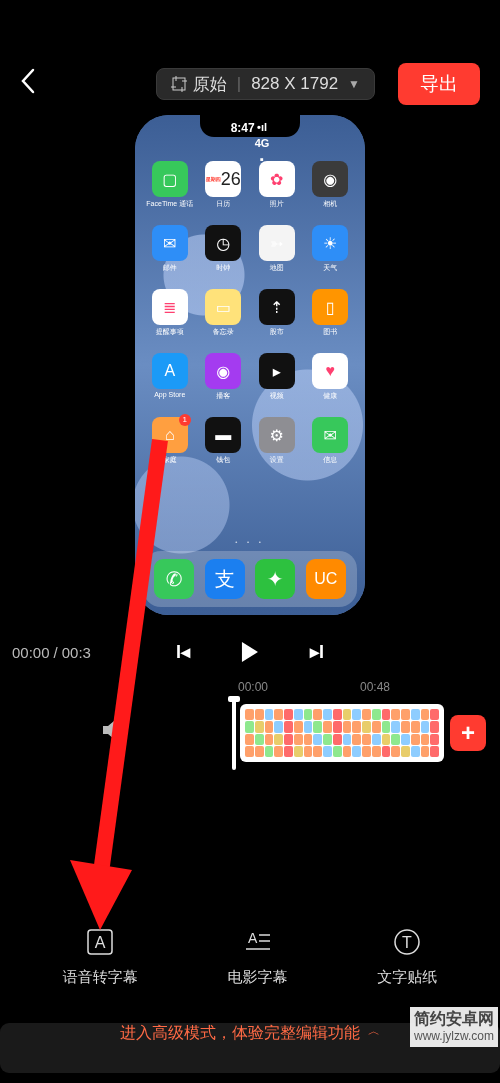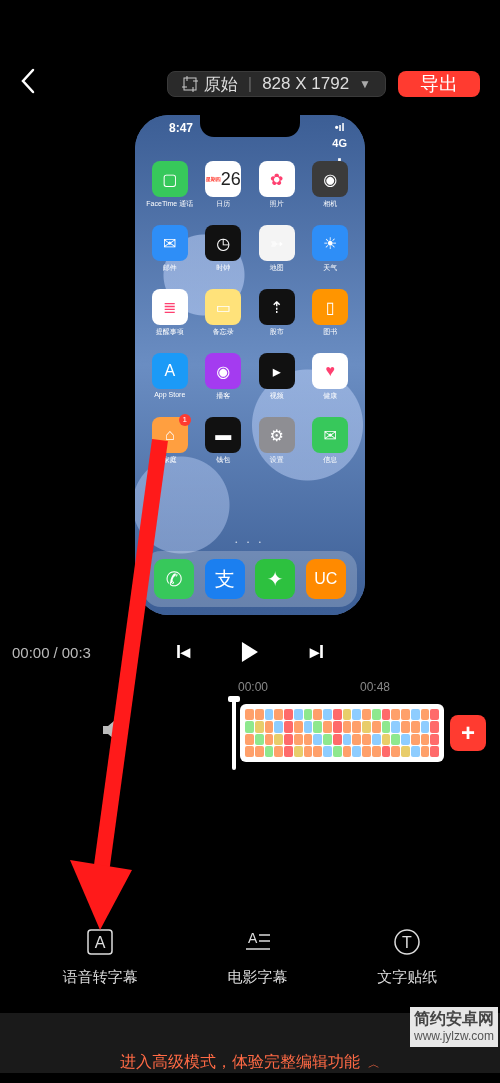--- a/index.html
+++ b/index.html
@@ -3,30 +3,30 @@
 <meta charset="utf-8">
 <style>
   * { margin: 0; padding: 0; box-sizing: border-box; font-family: -apple-system, "Helvetica Neue", Arial, sans-serif; }
   body { background: #fff; width: 500px; height: 1083px; overflow: hidden; position: relative; }
   .app { position: absolute; top: 0; left: 0; width: 500px; height: 1083px; background: #000; }
 
   
   .topbar { position: absolute; top: 58px; left: 0; right: 0; height: 52px; display: flex; align-items: center; padding: 0 20px; }
   .back { color: #fff; font-size: 28px; font-weight: 300; cursor: pointer; width: 20px; }
   .spacer { flex: 1; }
-  .aspect-pill { background: #2a2a2a; border: 1px solid #3a3a3a; border-radius: 8px; height: 26px; display: flex; align-items: center; padding: 0 14px; color: #ddd; font-size: 17px; gap: 6px; cursor: pointer; }
+  .aspect-pill { background: #2a2a2a; border: 1px solid #3a3a3a; border-radius: 8px; height: 32px; display: flex; align-items: center; padding: 0 14px; color: #ddd; font-size: 17px; gap: 6px; cursor: pointer; }
   .aspect-pill .sep { margin: 0 4px; color: #666; }
   .aspect-pill .caret { margin-left: 4px; font-size: 12px; color: #aaa; }
-  .export-btn { background: #ff3b30; color: #fff; border-radius: 8px; height: 26px; padding: 0 22px; font-size: 19px; margin-left: 12px; cursor: pointer; display: flex; align-items: center; }
+  .export-btn { background: #ff3b30; color: #fff; border-radius: 8px; height: 42px; padding: 0 22px; font-size: 19px; margin-left: 23px; cursor: pointer; display: flex; align-items: center; }
 
   
   .preview { position: absolute; top: 110px; left: 0; right: 0; height: 510px; background: #000; display: flex; align-items: center; justify-content: center; }
   .phone { width: 230px; height: 500px; border-radius: 34px; background: linear-gradient(180deg,#4a6fa5,#5b82bf); position: relative; overflow: hidden; }
   .phone::before { content: ""; position: absolute; top: 0; left: 50%; transform: translateX(-50%); width: 100px; height: 22px; background: #000; border-radius: 0 0 14px 14px; z-index: 5; }
-  .phone-status { position: absolute; top: 6px; left: 16px; right: 0; display: flex; justify-content: space-between; padding: 0 18px; color: #fff; font-size: 12px; font-weight: 600; z-index: 6; }
+  .phone-status { position: absolute; top: 6px; left: 0; right: 0; display: flex; justify-content: center; padding: 0 18px; color: #fff; font-size: 12px; font-weight: 600; z-index: 6; }
   .phone-status .right { display:flex; gap:4px; font-size:11px; align-items:center;flex-direction:column;}
   .phone-wall { position: absolute; inset: 0; background: radial-gradient(circle at 30% 32%, rgba(200,218,255,.5) 0 40px, transparent 41px),
                                            radial-gradient(circle at 75% 62%, rgba(200,218,255,.45) 0 55px, transparent 56px),
                                            radial-gradient(circle at 20% 78%, rgba(200,218,255,.4) 0 48px, transparent 49px),
                                            linear-gradient(180deg,#3c5e95 0%,#6a8dc2 50%,#3c5e95 100%); }
   .phone-apps { position: absolute; top: 38px; left: 0; right: 0; bottom: 85px; padding: 8px 8px 0; display: grid; grid-template-columns: repeat(4,1fr); grid-auto-rows: 62px; gap: 2px 0; }
   .app-icon { display: flex; flex-direction: column; align-items: center; gap: 2px; }
   .app-icon .ico { width: 36px; height: 36px; border-radius: 8px; display: flex; align-items: center; justify-content: center; font-size: 16px; color:#fff; position:relative; }
   .app-icon .lbl { color: #fff; font-size: 7px; text-align: center; white-space: nowrap; }
   .badge { position: absolute; top:-3px; right:-3px; background:#ff3b30; color:#fff; border-radius:50%; width:12px; height:12px; font-size:8px; line-height:12px; text-align:center; }
@@ -67,21 +67,21 @@
 
   
   .arrow { position:absolute; top:430px; left:30px; width:160px; height:500px; pointer-events:none; z-index:20;}
 
   
   .tools { position:absolute; top:910px; bottom:0; left:0; right:0; display:flex; justify-content:space-around; align-items:center; padding:0 18px 80px; }
   .tool { display:flex; flex-direction:column; align-items:center; gap:10px; color:#ddd; font-size:15px; cursor:pointer; }
   .tool .ticon { width:32px; height:32px; display:flex; align-items:center; justify-content:center; }
   .tool svg { stroke:#ddd; fill:none; stroke-width:1.5; }
 
-  .banner { position:absolute; bottom:10px; left:0; right:0; height:60px; background:#1a1a1a; display:flex; align-items:flex-end; justify-content:center; color:#ff6a45; font-size:16px; }
+  .banner { position:absolute; bottom:10px; left:0; right:0; height:50px; background:#1a1a1a; display:flex; align-items:flex-start; justify-content:center; color:#ff6a45; font-size:16px;border-radius:9px; }
   .banner .chev { margin-left:8px; font-size:12px; }
 
   
   .watermark { position:absolute; right:2px; bottom:36px; color:#555; font-size:12px; text-align:right; line-height:1.3; font-family:"Microsoft YaHei",sans-serif; z-index:30; background:rgba(255,255,255,.9); padding:2px 4px;}
   .watermark .cn{font-size:16px;font-weight:600;color:#444;}
 </style>
 </head>
 <body>
 
 <div class="app">

